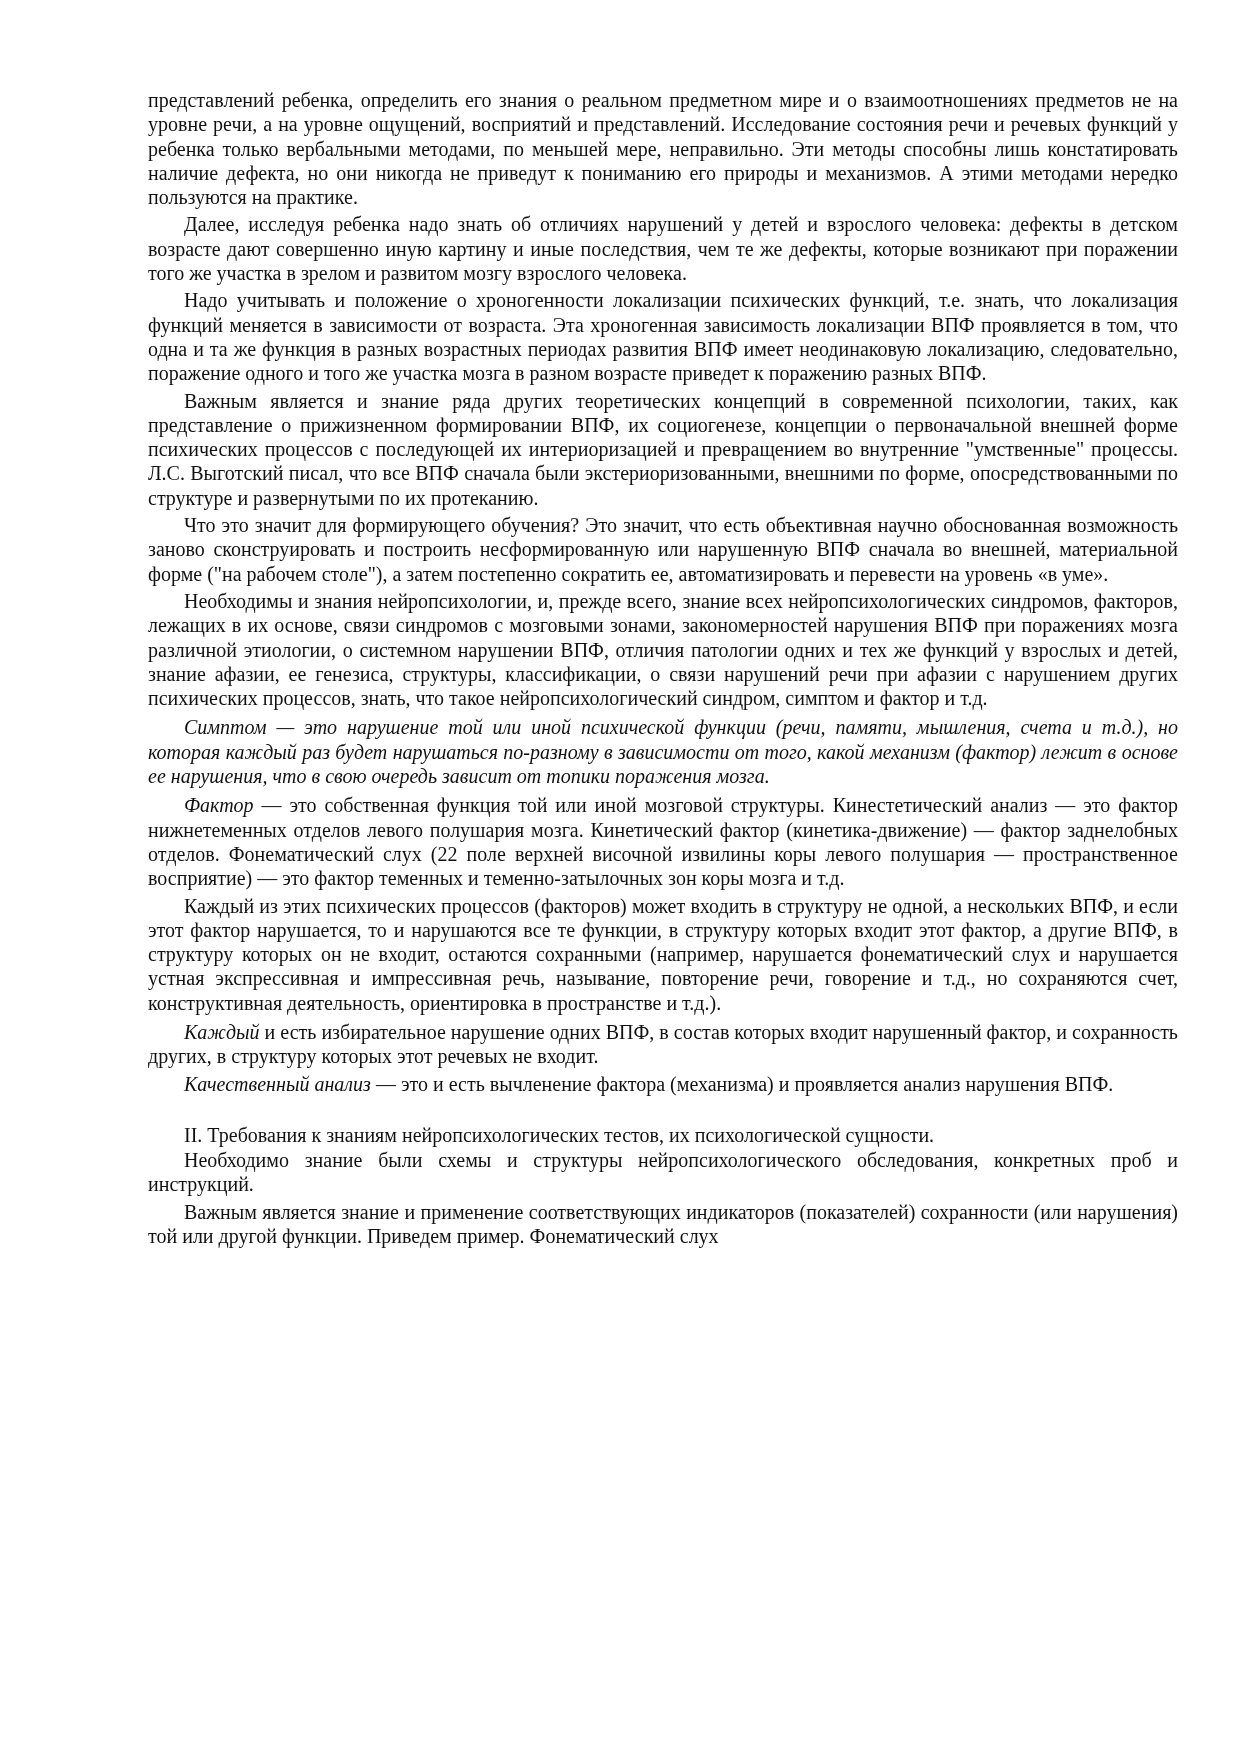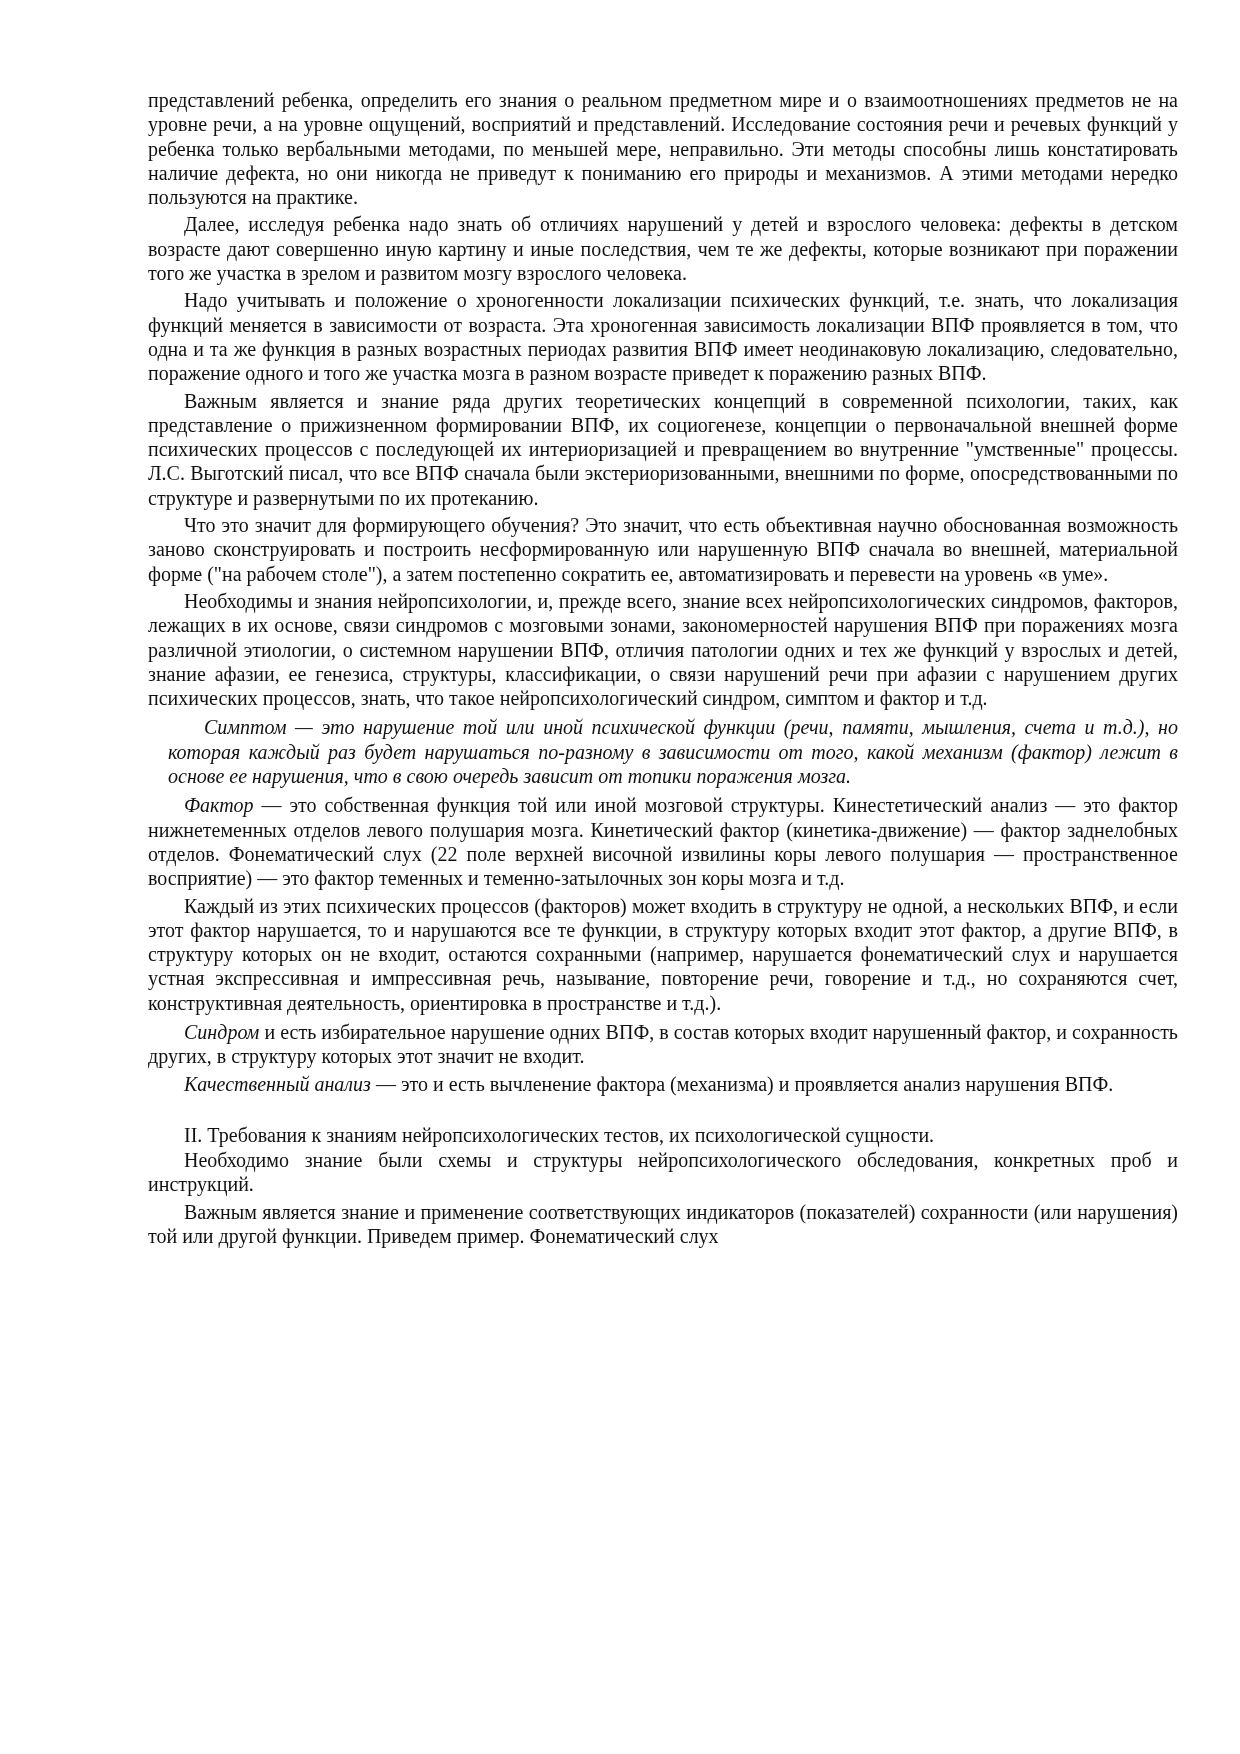--- a/index.html
+++ b/index.html
@@ -15,21 +15,21 @@
       color: #111111;
     }
     .para {
       margin: 0 0 3px 0;
       text-align: justify;
       text-indent: 36px;
       hyphens: manual;
       font-family: Liberation Serif, serif;
     }
     .para.noindent { text-indent: 0; }
-    .para.italic { font-style: italic; margin-left: 20px; }
+    .para.italic { font-style: italic; }
     .para.gap { margin-top: 5px; }
     .em { font-style: italic; }
     .heading {
       margin: 27px 0 1px 0;
       text-indent: 36px;
       font-weight: normal;
       text-align: left;
     }
   </style>
 </head>
@@ -48,21 +48,21 @@
   <p class="para">Что это значит для формирующего обучения? Это значит, что есть объективная научно обоснованная возможность заново сконструировать и построить несформированную или нарушенную ВПФ сначала во внешней, материальной форме ("на рабочем столе"), а затем постепенно сократить ее, автоматизировать и перевести на уровень «в уме».</p>
 
   <p class="para">Необходимы и знания нейропсихологии, и, прежде всего, знание всех нейропсихологических синдромов, факторов, лежащих в их основе, связи синдромов с мозговыми зонами, закономерностей нарушения ВПФ при поражениях мозга различной этиологии, о системном нарушении ВПФ, отличия патологии одних и тех же функций у взрослых и детей, знание афазии, ее генезиса, структуры, классификации, о связи нарушений речи при афазии с нарушением других психических процессов, знать, что такое нейропсихологический синдром, симптом и фактор и т.д.</p>
 
   <p class="para italic gap">Симптом — это нарушение той или иной психической функции (речи, памяти, мышления, счета и т.д.), но которая каждый раз будет нарушаться по-разному в зависимости от того, какой механизм (фактор) лежит в основе ее нарушения, что в свою очередь зависит от топики пора­жения мозга.</p>
 
   <p class="para gap"><span class="em">Фактор</span><span> — это собственная функция той или иной мозговой структуры. Кинестетический анализ — это фактор нижнетеменных отделов левого полушария мозга. Кинетический фактор (кинетика-движение) — фактор заднелобных отделов. Фонематический слух (22 поле верхней височной извилины коры левого полушария — пространственное восприятие) — это фактор теменных и теменно-затылочных зон коры мозга и т.д.</span></p>
 
   <p class="para">Каждый из этих психических процессов (факторов) может входить в структуру не одной, а нескольких ВПФ, и если этот фактор нарушается, то и нарушаются все те функции, в структуру которых входит этот фактор, а другие ВПФ, в структуру которых он не входит, остаются сохранными (например, нарушается фонематический слух и нарушается устная экспрессивная и импрессивная речь, называние, повторение речи, говорение и т.д., но сохраняются счет, конструктивная деятельность, ориентировка в пространстве и т.д.).</p>
 
-  <p class="para gap"><span class="em">Синдром</span><span> и есть избирательное нарушение одних ВПФ, в состав которых входит нарушенный фактор, и сохранность других, в структуру которых этот значит не входит.</span></p>
+  <p class="para gap"><span class="em">Каждый</span><span> и есть избирательное нарушение одних ВПФ, в состав которых входит нарушенный фактор, и сохранность других, в структуру которых этот речевых не входит.</span></p>
 
   <p class="para"><span class="em">Качественный анализ</span><span> — это и есть вычленение фактора (механизма) и проявляется анализ нарушения ВПФ.</span></p>
 
   <p class="heading">II. Требования к знаниям нейропсихологических тестов, их психологической сущности.</p>
 
   <p class="para">Необходимо знание были схемы и структуры нейропсихологического обследования, конкретных проб и инструкций.</p>
 
   <p class="para">Важным является знание и применение соответствующих индикаторов (показателей) сохранности (или нарушения) той или другой функции. Приведем пример. Фонематический слух</p>
 
 </div>

